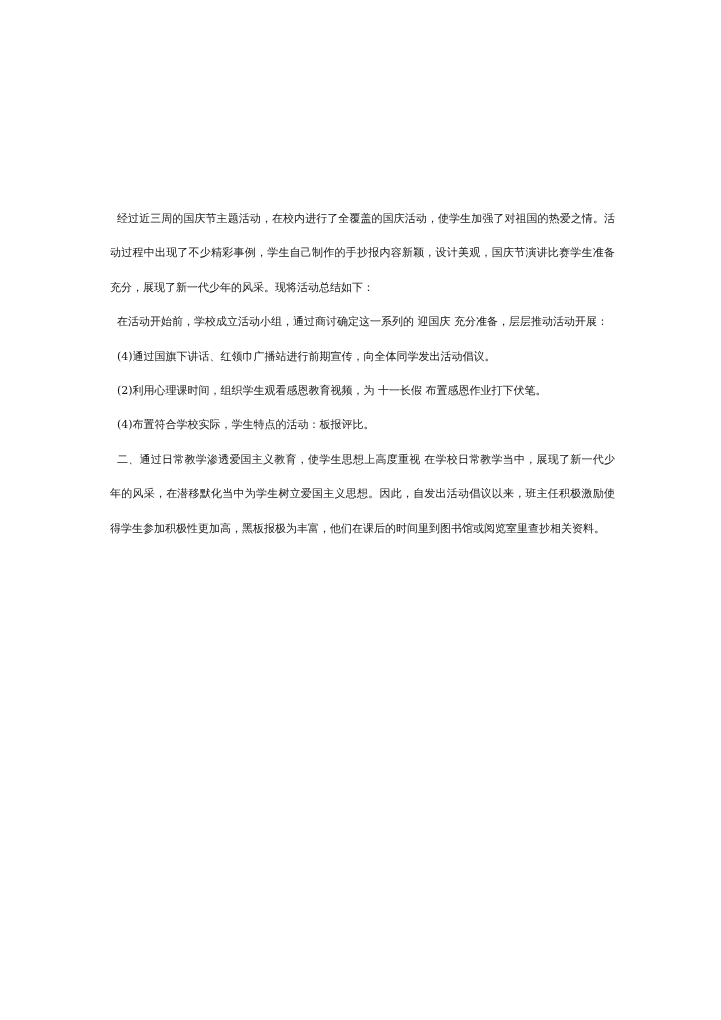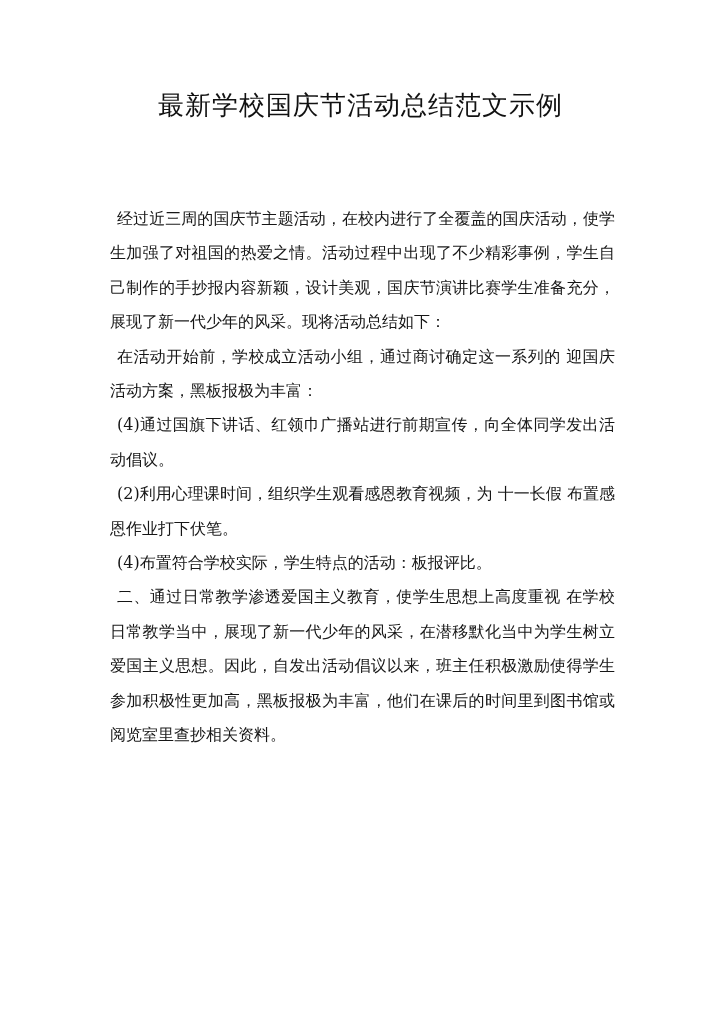--- a/index.html
+++ b/index.html
@@ -37,36 +37,35 @@
     margin: 0;
   }
   .body {
     position: absolute;
     left: 110px;
     top: 202px;
     width: 505px;
   }
   .para {
     margin: 0;
-    font-size: 16px;
+    font-size: 11px;
     line-height: 34.4px;
     text-align: justify;
     text-align-last: left;
     color: #161616;
     word-break: break-all;
   }
   .indent { text-indent: 7px; }
 </style>
 </head>
 <body>
 
 <div class="page">
-  <h1 class="title">最新学校国庆节活动总结范文示例</h1>
 
   <div class="body">
     <p class="para indent">经过近三周的国庆节主题活动，在校内进行了全覆盖的国庆活动，使学生加强了对祖国的热爱之情。活动过程中出现了不少精彩事例，学生自己制作的手抄报内容新颖，设计美观，国庆节演讲比赛学生准备充分，展现了新一代少年的风采。现将活动总结如下：</p>
-    <p class="para indent">在活动开始前，学校成立活动小组，通过商讨确定这一系列的 迎国庆 活动方案，黑板报极为丰富：</p>
+    <p class="para indent">在活动开始前，学校成立活动小组，通过商讨确定这一系列的 迎国庆 充分准备，层层推动活动开展：</p>
     <p class="para indent">(4)通过国旗下讲话、红领巾广播站进行前期宣传，向全体同学发出活动倡议。</p>
     <p class="para indent">(2)利用心理课时间，组织学生观看感恩教育视频，为 十一长假 布置感恩作业打下伏笔。</p>
     <p class="para indent">(4)布置符合学校实际，学生特点的活动：板报评比。</p>
     <p class="para indent">二、通过日常教学渗透爱国主义教育，使学生思想上高度重视 在学校日常教学当中，展现了新一代少年的风采，在潜移默化当中为学生树立爱国主义思想。因此，自发出活动倡议以来，班主任积极激励使得学生参加积极性更加高，黑板报极为丰富，他们在课后的时间里到图书馆或阅览室里查抄相关资料。</p>
   </div>
 </div>
 
 </body></html>

